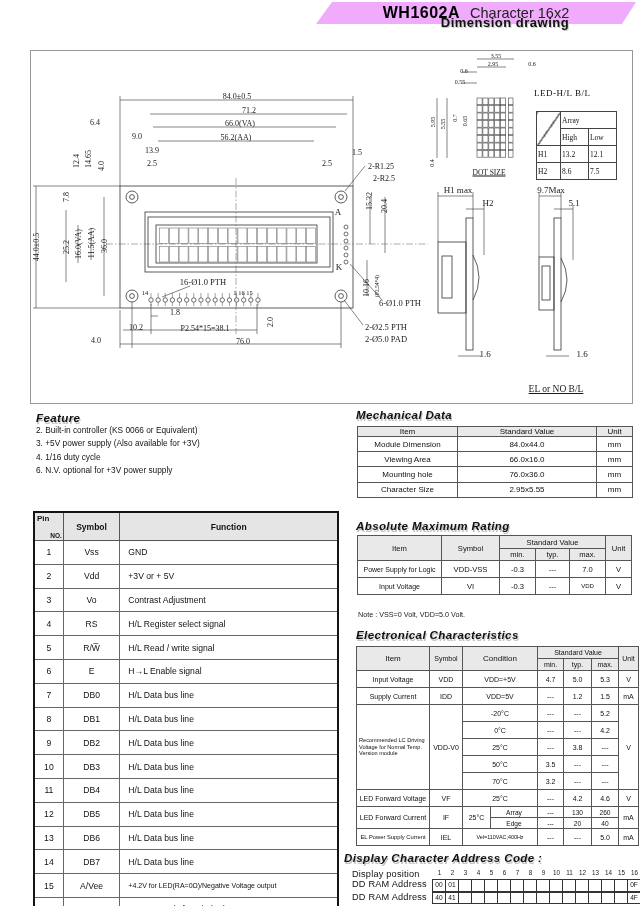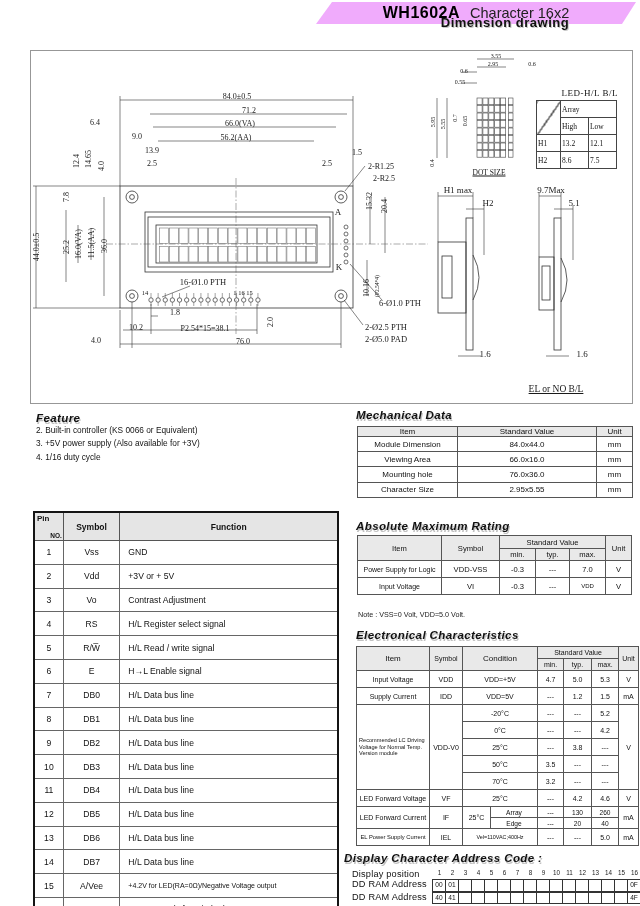--- a/index.html
+++ b/index.html
@@ -24,21 +24,21 @@
   
   .sec-h{position:absolute;font-style:italic;font-weight:bold;font-size:11.5px;letter-spacing:.4px;
        text-shadow:1px 1.5px 0 #c2c2c2;white-space:nowrap;}
   
   table{border-collapse:collapse;table-layout:fixed;}
   .t td,.t th{border:1px solid #555;text-align:center;padding:0;font-weight:normal;overflow:hidden;}
   .t th{background:#e9e9e9;}
   
   #led-tbl-wrap{position:absolute;left:534px;top:88px;z-index:4;width:84px;
        font-family:"Liberation Serif",serif;}
-  #led-title{text-align:right;font-size:9px;letter-spacing:.5px;margin-bottom:2px;}
+  #led-title{text-align:left;font-size:9px;letter-spacing:.5px;margin-bottom:13px;}
   #led-tbl{width:80px;margin-left:2px;font-family:"Liberation Serif",serif;}
   #led-tbl td{border:1px solid #444;font-size:7.5px;height:14px;background:#fff;}
   #led-tbl td.diag{background:
      linear-gradient(to bottom right,transparent 48%,#555 48%,#555 52%,transparent 52%);}
   
   #feature{position:absolute;left:36px;top:412px;width:305px;}
   #feature .items div{font-size:8.3px;line-height:13.4px;color:#141414;}
   
   #pin-tbl{position:absolute;left:33px;top:511px;width:306px;border:2.5px solid #141414;background:#fff;}
   #pin-tbl th{background:#e5e5e5;border:1px solid #555;font-size:8.5px;}
@@ -359,20 +359,21 @@
     </tbody>
       </table>
   </div>
 
   <div id="feature">
     <div class="sec-h" style="position:static">Feature</div>
     <div class="items" id="feature-items">
         <div>2. Built-in  controller (KS 0066 or Equivalent)</div>
         <div>3. +5V  power supply (Also available for +3V)</div>
         <div>4. 1/16  duty  cycle</div>
+        <div>6. N.V. optional for +3V power supply</div>
       </div>
   </div>
 
   <table id="pin-tbl">
     <colgroup>
         <col style="width:29px">
         <col style="width:56px">
         <col style="width:216px">
       </colgroup>
     <thead>

